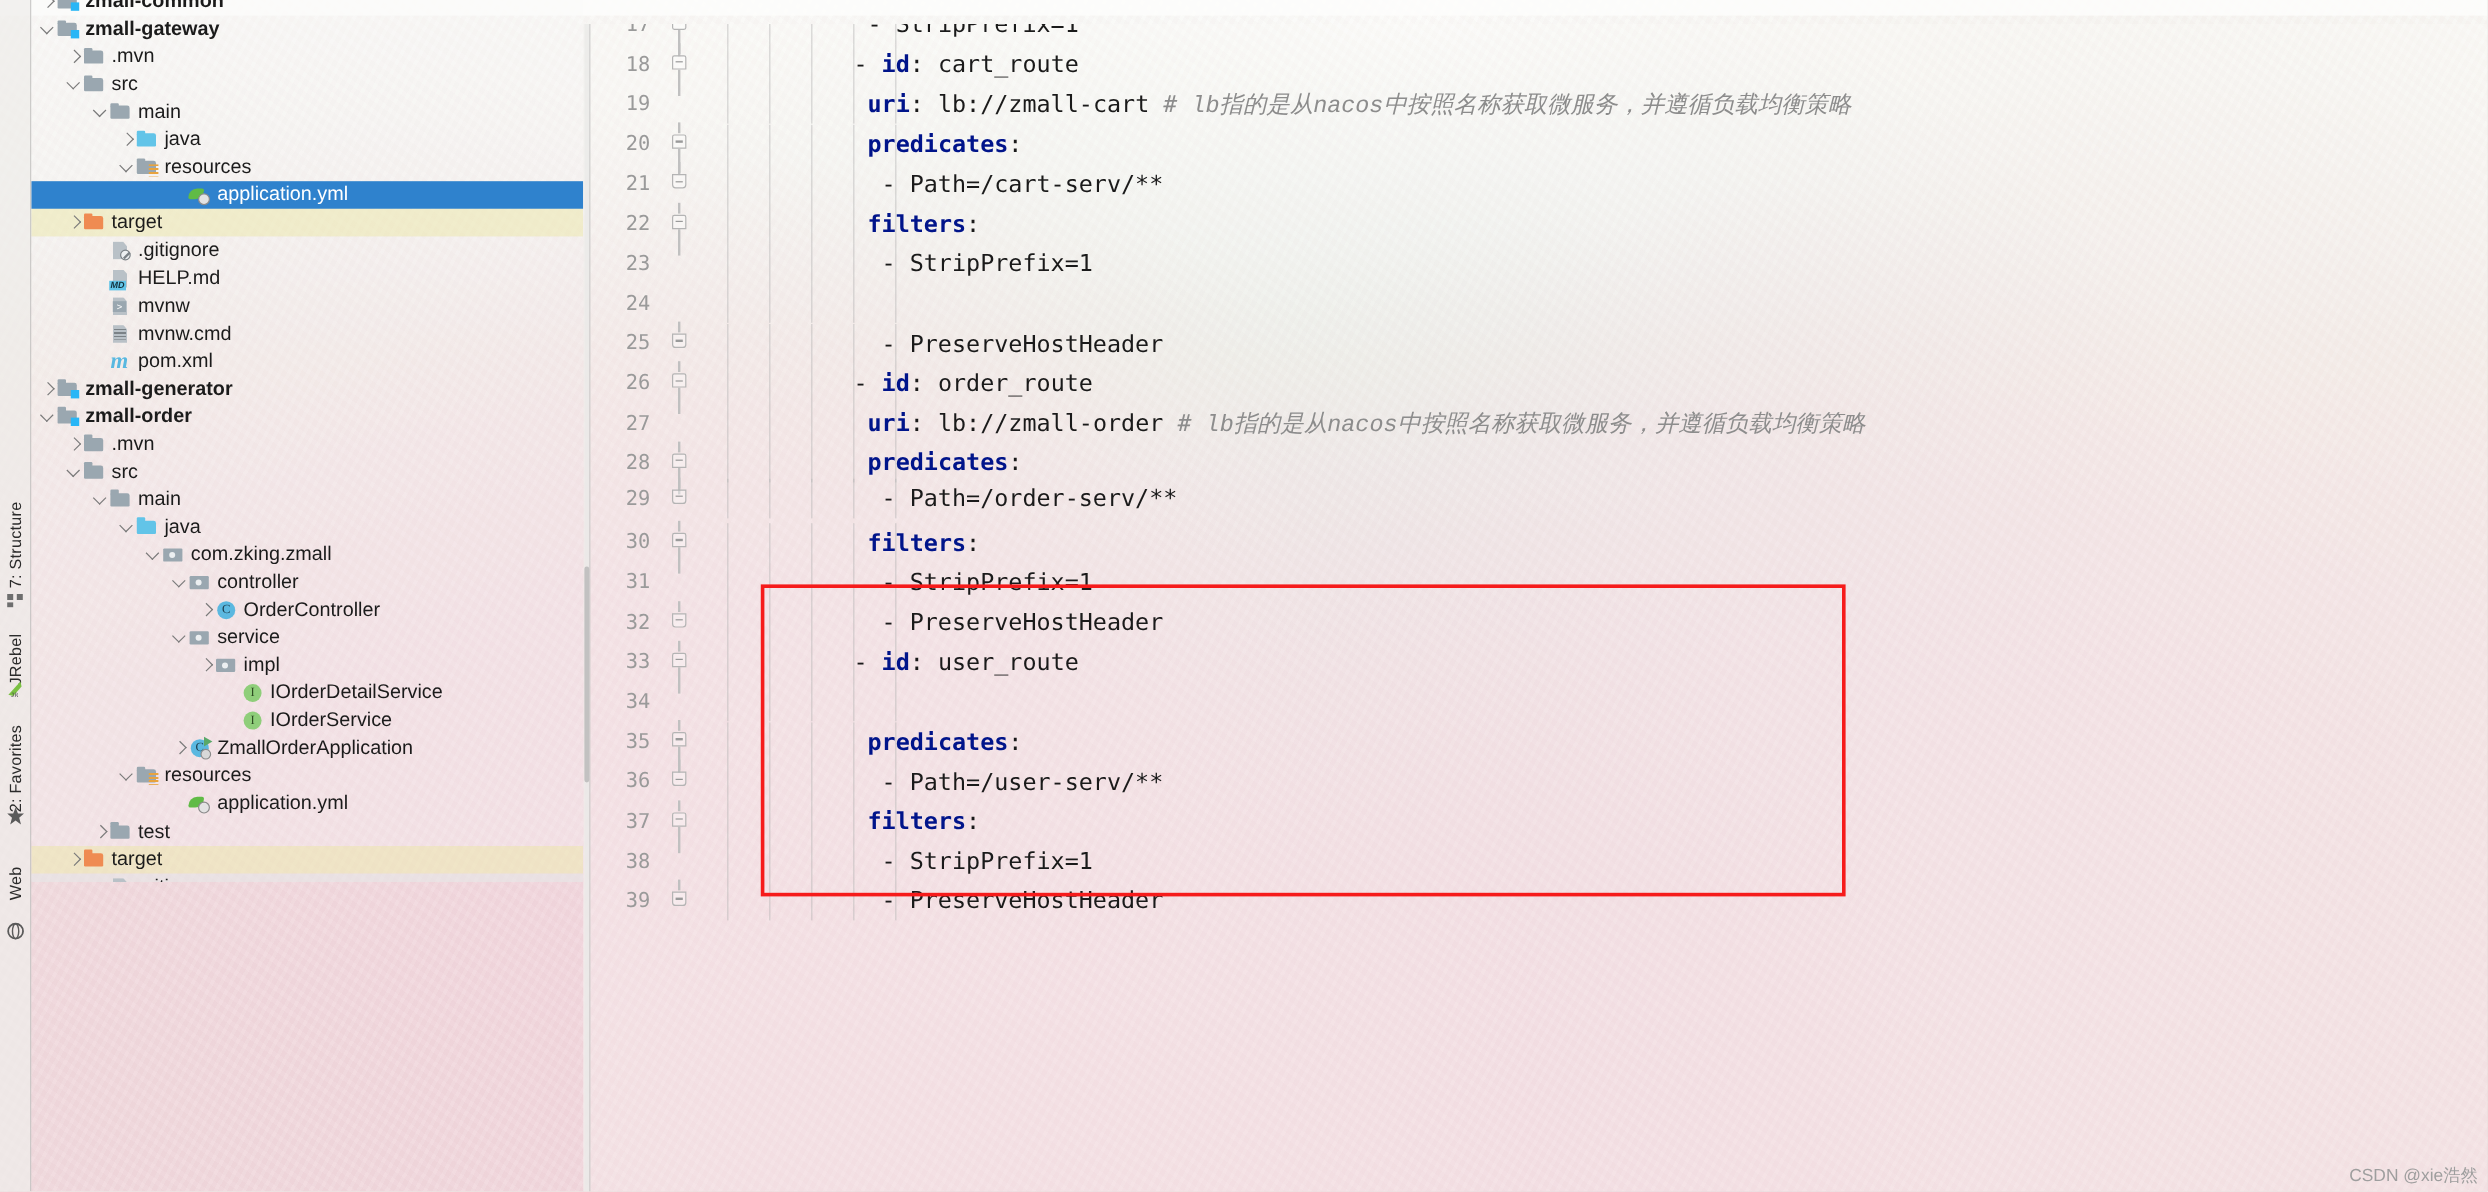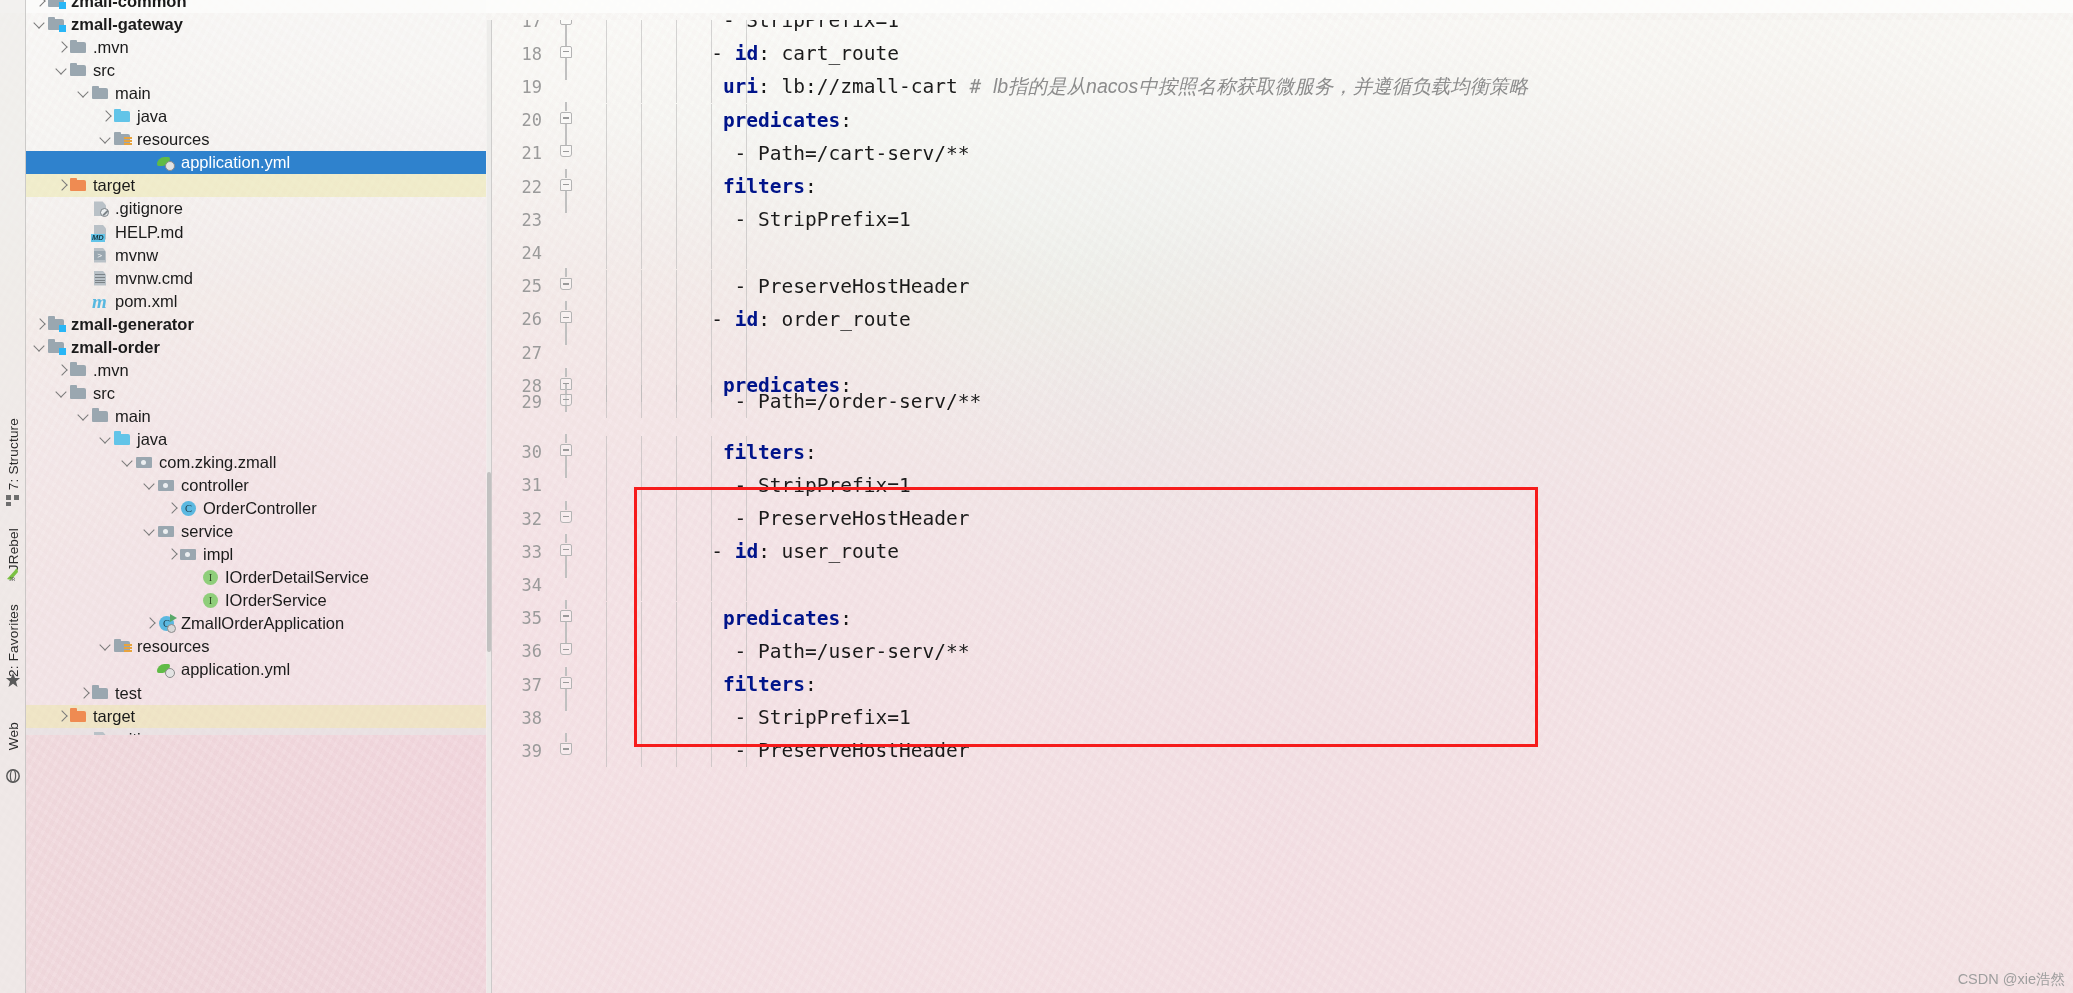--- a/index.html
+++ b/index.html
@@ -345,21 +345,21 @@
     position: absolute;
     left: 190px;
     font-family: "DejaVu Sans Mono", monospace;
     font-size: 19.5px;
     color: #1a1a1a;
     white-space: pre;
     letter-spacing: 0px;
   }
   .k { color: #00148a; font-weight: bold; }
   .cm { color: #8c8c8c; font-style: italic; }
-  .cn { color: #8c8c8c; font-style: italic; font-family: Liberation Sans, sans-serif; }
+  .cn { color: #8c8c8c; font-style: italic; font-family: Liberation Mono, monospace; }
 
   .redbox {
     position: absolute;
     left: 634px; top: 487px;
     width: 904px; height: 260px;
     border: 3px solid #f61b1b;
     z-index: 8;
     pointer-events: none;
   }
 
@@ -797,36 +797,37 @@
           <span class="indentguide" style="left: 260px; top: 0px;"></span>
           <span class="code-text" style="left: 225.16px;"><span>- </span><span class="k">id</span><span>: order_route</span></span>
         </div>
         <div class="code-line" style="top: 316px;">
           <span class="lineno">27</span>
           <span class="indentguide" style="left: 120px; top: 0px;"></span>
           <span class="indentguide" style="left: 155px; top: 0px;"></span>
           <span class="indentguide" style="left: 190px; top: 0px;"></span>
           <span class="indentguide" style="left: 225px; top: 0px;"></span>
           <span class="indentguide" style="left: 260px; top: 0px;"></span>
+          <span class="code-text" style="left: 236.88px;"><span class="k">uri</span><span>: lb://zmall-order </span><span class="cm"># </span><span class="cn">lb指的是从nacos中按照名称获取微服务，并遵循负载均衡策略</span></span>
         </div>
         <div class="code-line" style="top: 349.2px;">
           <span class="lineno">28</span>
           <span class="fold start">
             <i class="stem"></i>
             <i class="box"></i>
             <i class="stem-b"></i>
           </span>
           <span class="indentguide" style="left: 120px; top: 0px;"></span>
           <span class="indentguide" style="left: 155px; top: 0px;"></span>
           <span class="indentguide" style="left: 190px; top: 0px;"></span>
           <span class="indentguide" style="left: 225px; top: 0px;"></span>
           <span class="indentguide" style="left: 260px; top: 0px;"></span>
           <span class="code-text" style="left: 236.88px;"><span class="k">predicates</span><span>:</span></span>
         </div>
-        <div class="code-line" style="top: 365px;">
+        <div class="code-line" style="top: 379px;">
           <span class="lineno">29</span>
           <span class="fold end">
             <i class="stem"></i>
             <i class="box"></i>
           </span>
           <span class="indentguide" style="left: 120px; top: 0px;"></span>
           <span class="indentguide" style="left: 155px; top: 0px;"></span>
           <span class="indentguide" style="left: 190px; top: 0px;"></span>
           <span class="indentguide" style="left: 225px; top: 0px;"></span>
           <span class="indentguide" style="left: 260px; top: 0px;"></span>

